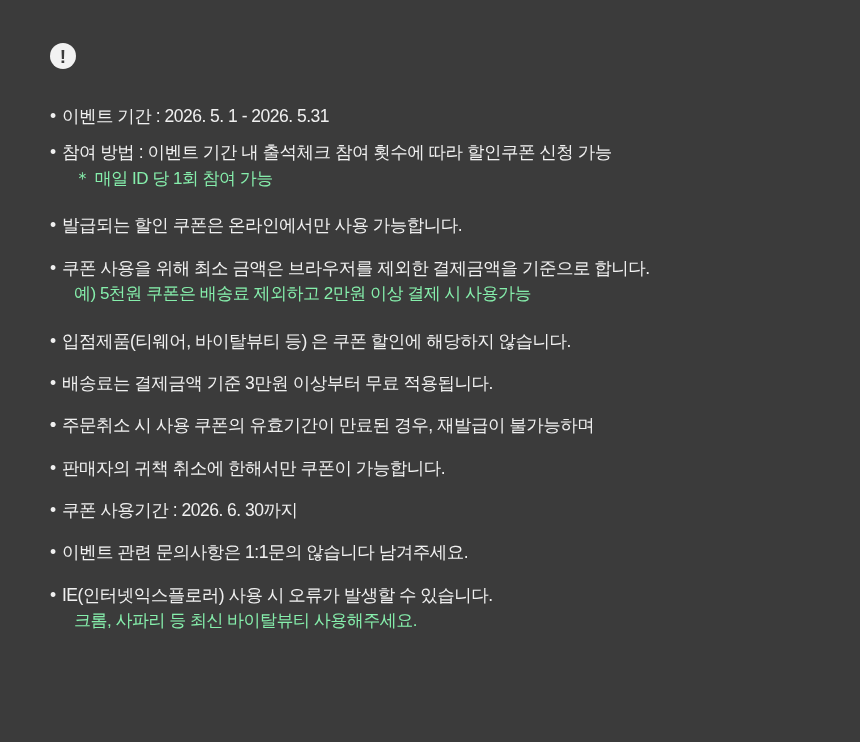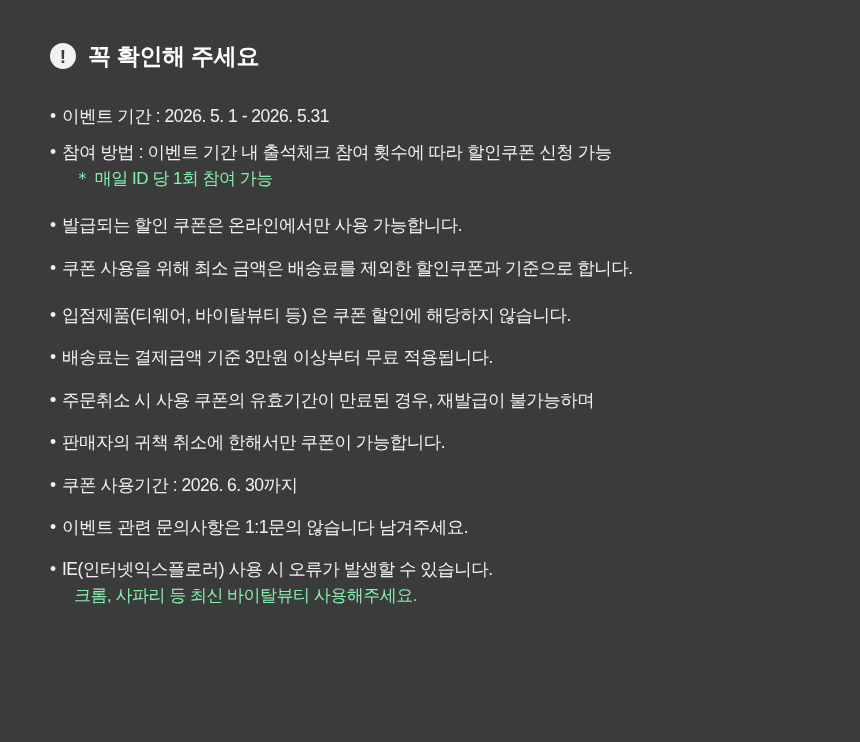--- a/index.html
+++ b/index.html
@@ -86,28 +86,27 @@
   .gap-lg { margin-top: 22px; }
   .first { margin-top: 26px; }
 </style>
 </head>
 <body>
 
 <div class="page">
 
   <div class="notice-header">
     <span class="excl-icon">!</span>
-    <span class="notice-title">꼭 확인해 주세요</span>
   </div>
 
   <ul class="list" id="notice-list">
       <li class="item first"><span class="bullet">•</span><span>이벤트 기간 : 2026. 5. 1 - 2026. 5.31</span></li>
       <li class="item gap-sm"><span class="bullet">•</span><span>참여 방법 : 이벤트 기간 내 출석체크 참여 횟수에 따라 할인쿠폰 신청 가능</span><span class="sub">＊ 매일 ID 당 1회 참여 가능</span></li>
       <li class="item gap-lg"><span class="bullet">•</span><span>발급되는 할인 쿠폰은 온라인에서만 사용 가능합니다.</span></li>
-      <li class="item gap-md"><span class="bullet">•</span><span>쿠폰 사용을 위해 최소 금액은 배송료를 제외한 할인쿠폰과 기준으로 합니다.</span></li>
+      <li class="item gap-md"><span class="bullet">•</span><span>쿠폰 사용을 위해 최소 금액은 브라우저를 제외한 결제금액을 기준으로 합니다.</span><span class="sub">예) 5천원 쿠폰은 배송료 제외하고 2만원 이상 결제 시 사용가능</span></li>
       <li class="item gap-lg"><span class="bullet">•</span><span>입점제품(티웨어, 바이탈뷰티 등) 은 쿠폰 할인에 해당하지 않습니다.</span></li>
       <li class="item gap-md"><span class="bullet">•</span><span>배송료는 결제금액 기준 3만원 이상부터 무료 적용됩니다.</span></li>
       <li class="item gap-md"><span class="bullet">•</span></li>
       <li class="item gap-md"><span class="bullet">•</span><span>주문취소 시 사용 쿠폰의 유효기간이 만료된 경우, 재발급이 불가능하며</span></li>
       <li class="item gap-md"><span class="bullet">•</span><span>판매자의 귀책 취소에 한해서만 쿠폰이 가능합니다.</span></li>
       <li class="item gap-md"><span class="bullet">•</span><span>쿠폰 사용기간 : 2026. 6. 30까지</span></li>
       <li class="item gap-md"><span class="bullet">•</span><span>이벤트 관련 문의사항은 1:1문의 않습니다 남겨주세요.</span></li>
       <li class="item gap-md"><span class="bullet">•</span><span>IE(인터넷익스플로러) 사용 시 오류가 발생할 수 있습니다.</span><span class="sub">크롬, 사파리 등 최신 바이탈뷰티 사용해주세요.</span></li>
     </ul>
 

